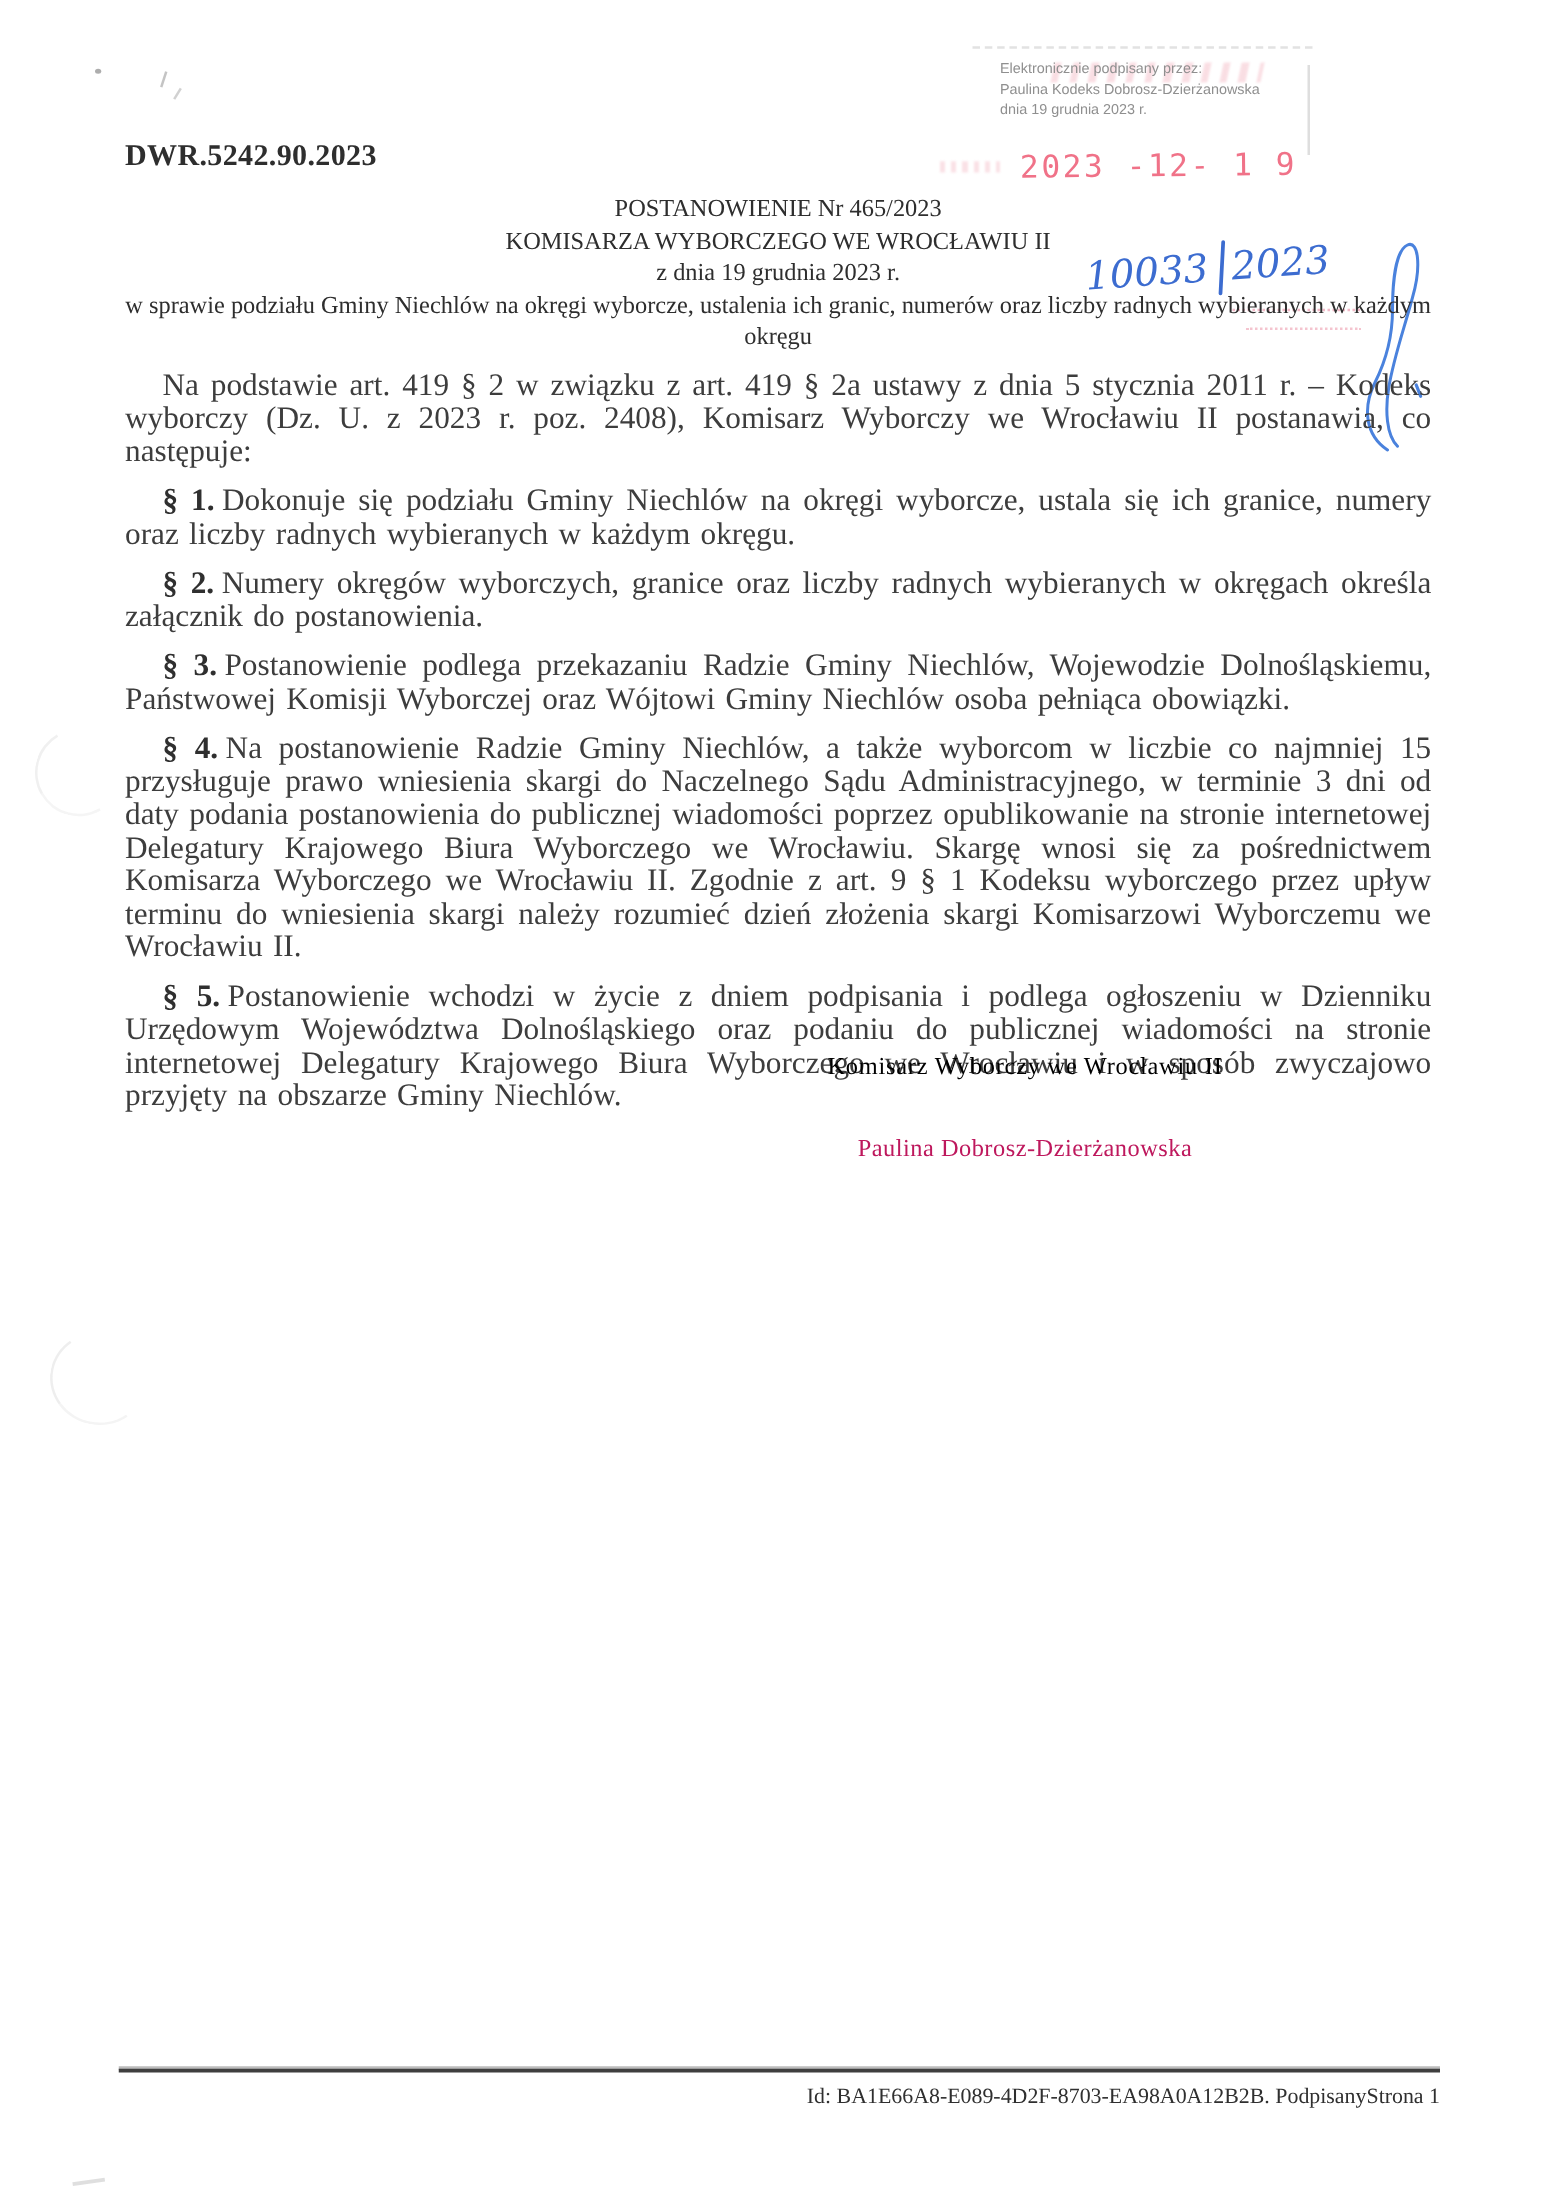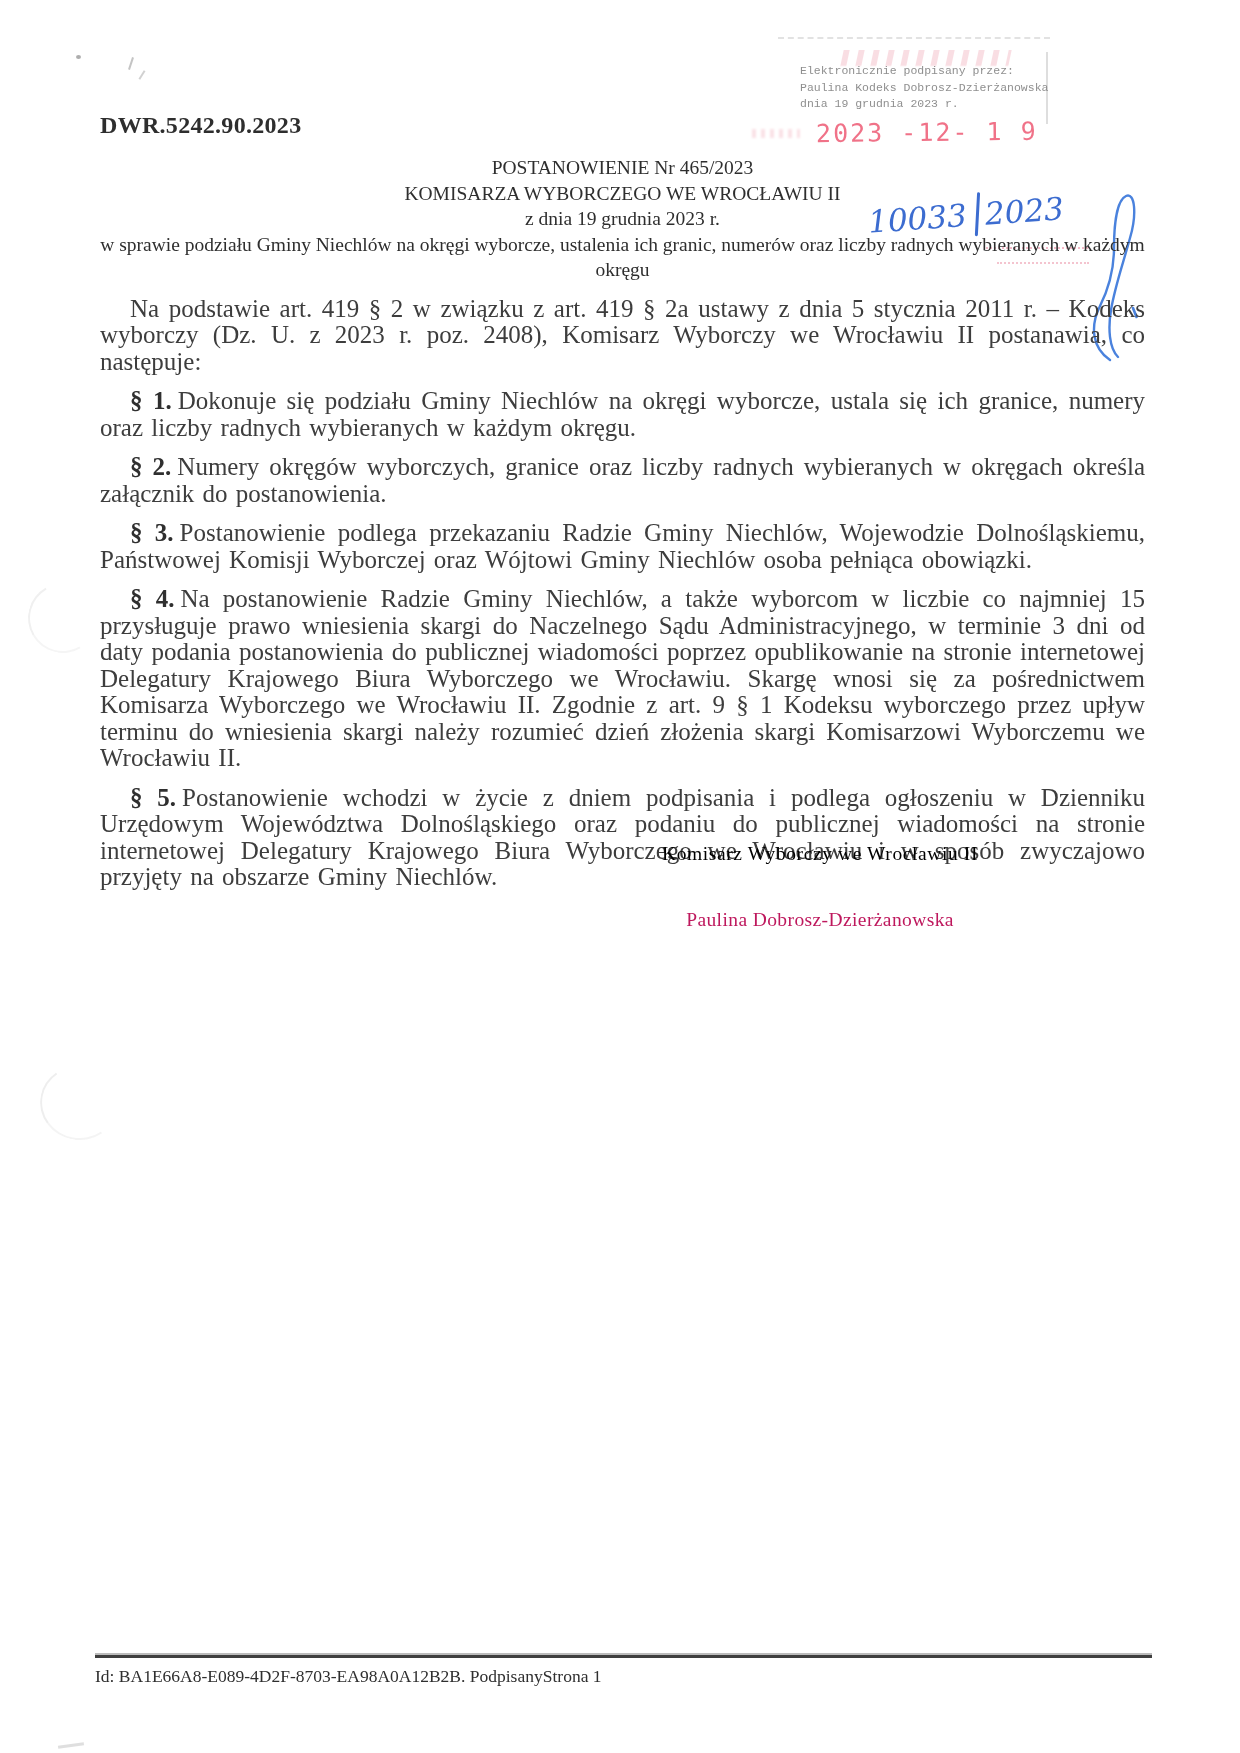--- a/index.html
+++ b/index.html
@@ -39,22 +39,22 @@
   .body-text p .plabel { font-weight:bold; color:#2f2f2f; padding-right:6px; }
   
   .sig-block {
     position:absolute; left:580px; top:843px; width:480px;
     text-align:center;
   }
   .sig-role { font-size:19.5px; letter-spacing:.6px; color:#000000; }
   .sig-name { margin-top:44px; font-size:19.5px; font-weight:normal; color:#be185d; letter-spacing:.4px; }
   
   .esign {
-    position:absolute; left:800px; top:63px;
-    font-family:Liberation Mono, monospace;
+    position:absolute; left:800px; top:47px;
+    font-family:Liberation Sans, sans-serif;
     font-size:11.5px; line-height:16.5px;
     color:#8f8f8f;
   }
   
   .dash-top { position:absolute; left:778px; top:37px; width:272px; border-top:2px dashed #dcdcdc; opacity:.8; }
   .vline    { position:absolute; left:1046px; top:52px; width:2px; height:72px; background:#dedede; }
   
   .faintstamp {
     position:absolute; left:842px; top:50px; width:168px; height:16px;
     background:repeating-linear-gradient(90deg,#e6607a 0 6px,transparent 6px 15px);
@@ -105,21 +105,21 @@
   .tick2 { position:absolute; left:141px; top:70px; width:2px; height:10px; background:#9a9a9a; transform:rotate(32deg); opacity:.45; }
   .bmark { position:absolute; left:58px; top:1744px; width:26px; height:3px; background:#c9c9c9; transform:rotate(-8deg); opacity:.6; }
   
   .rule {
     position:absolute; left:95px; right:88px; top:1655px; height:3px;
     background:#3f3f3f;
     box-shadow:0 -2px 0 rgba(63,63,63,.35);
   }
   .footer-text {
     position:absolute; left:95px; right:88px; top:1666px;
-    display:flex; justify-content:flex-start;
+    display:flex; justify-content:flex-end;
     font-size:17.5px; color:#2f2f2f;
   }
 </style>
 </head>
 <body>
 
 <div class="page">
 
   <div class="dash-top"></div>
   <div class="vline"></div>

